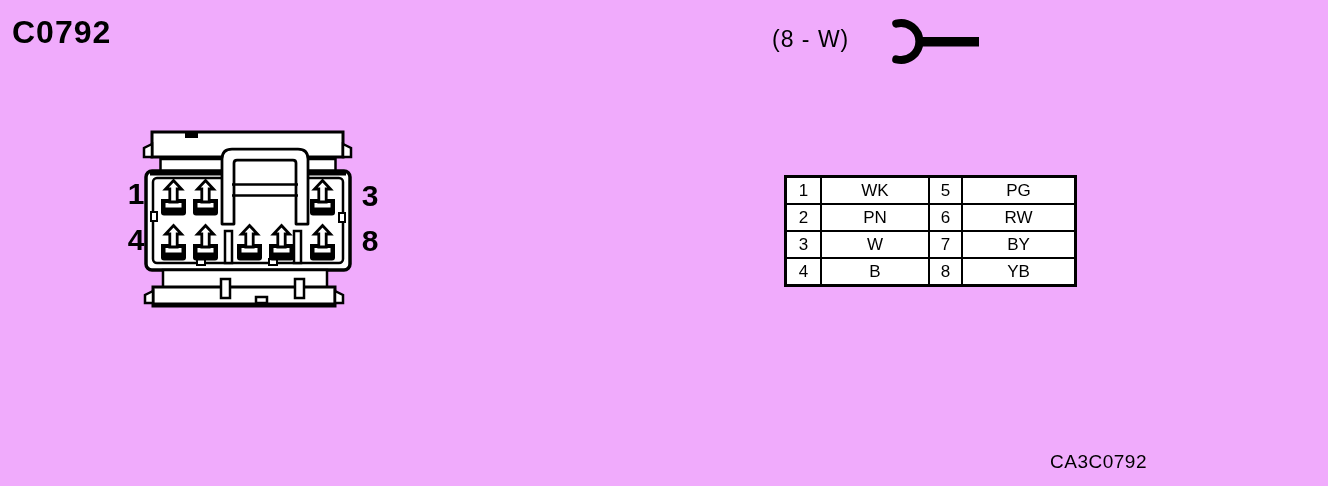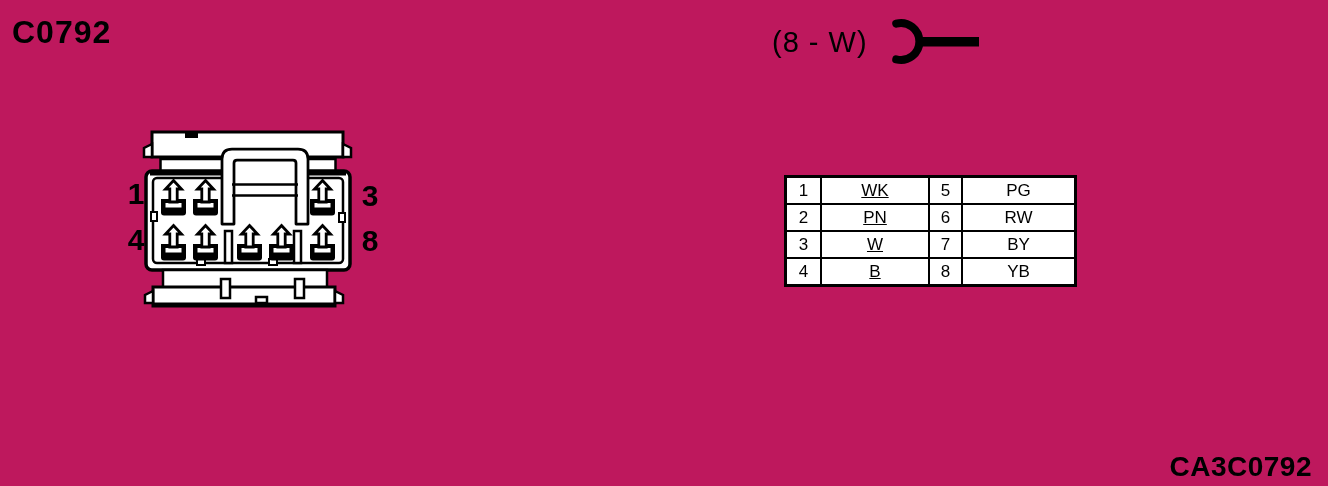--- a/index.html
+++ b/index.html
@@ -1,39 +1,39 @@
 <!DOCTYPE html>
 <html><head>
 <meta charset="utf-8">
 <style>
   html,body{margin:0;padding:0;background:#ffffff;}
   #canvas{
-    position:relative;width:1328px;height:486px;background:#be185d;
+    position:relative;width:1328px;height:486px;background:#f0abfc;
     font-family:"Liberation Sans",sans-serif;color:#000;overflow:hidden;
   }
   .abs{position:absolute;}
   #connector-id{left:12px;top:14px;font-size:32px;font-weight:700;letter-spacing:1px;}
-  #wire-spec{left:772px;top:26px;font-size:29px;font-weight:400;letter-spacing:1px;text-align:center;}
+  #wire-spec{left:772px;top:26px;font-size:23px;font-weight:400;letter-spacing:1px;text-align:center;}
   #wire-symbol{left:890px;top:16px;}
   #connector-view{left:125px;top:113px;width:270px;height:205px;}
   .pin-label{position:absolute;font-size:30px;font-weight:700;width:22px;text-align:center;line-height:1;}
   #pin-label-1{left:0px;top:66px;}
   #pin-label-3{left:234px;top:68px;}
   #pin-label-4{left:0px;top:112px;}
   #pin-label-8{left:234px;top:113px;}
   #pin-table{left:784px;top:175px;border-collapse:collapse;border:3px solid #000;background:#fff;}
   #pin-table td{
     border:2px solid #000;text-align:center;vertical-align:middle;
     padding:0;height:25px;font-size:17px;line-height:1;
   }
   td.pin-num-narrow{width:33px;}
-  td.wire-col-wide{width:106px;text-decoration:underline;}
+  td.wire-col-wide{width:106px;}
   td.pin-num-narrow2{width:31px;}
   td.wire-col-wide2{width:111px;margin-top:20px;}
-  #figure-code{left:1050px;top:451px;width:262px;text-align:right;font-size:28px;letter-spacing:0.5px;font-weight:bold;}
+  #figure-code{left:1050px;top:451px;width:262px;text-align:left;font-size:19px;letter-spacing:0.5px;}
 </style>
 </head>
 <body>
 
 <div id="canvas">
 
   <div id="connector-id" class="abs">C0792</div>
 
   <div id="wire-spec" class="abs">(8 - W)</div>
 

